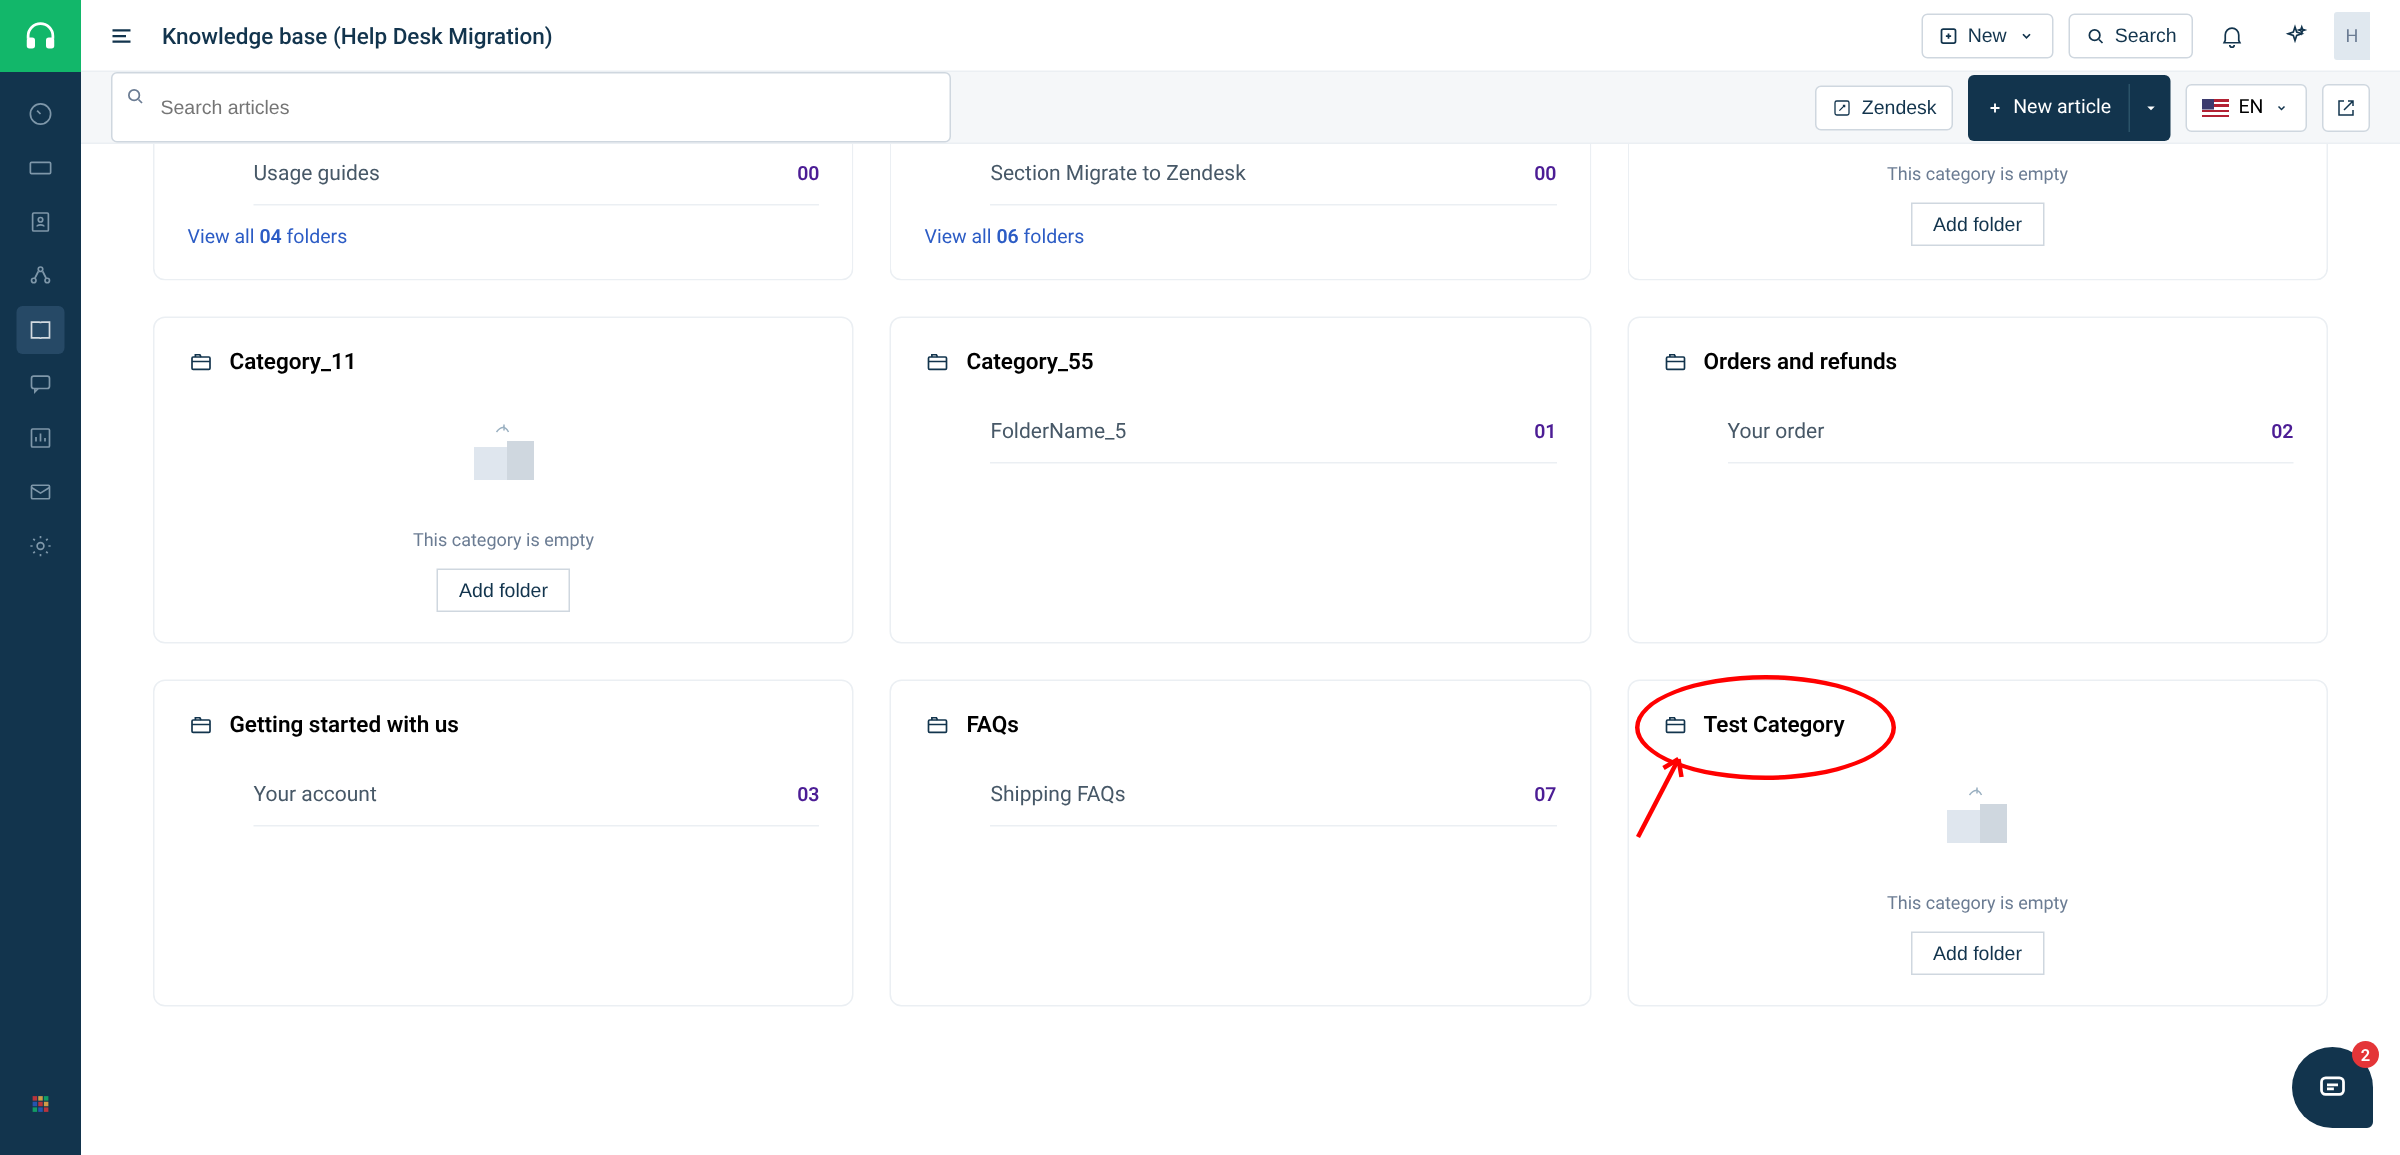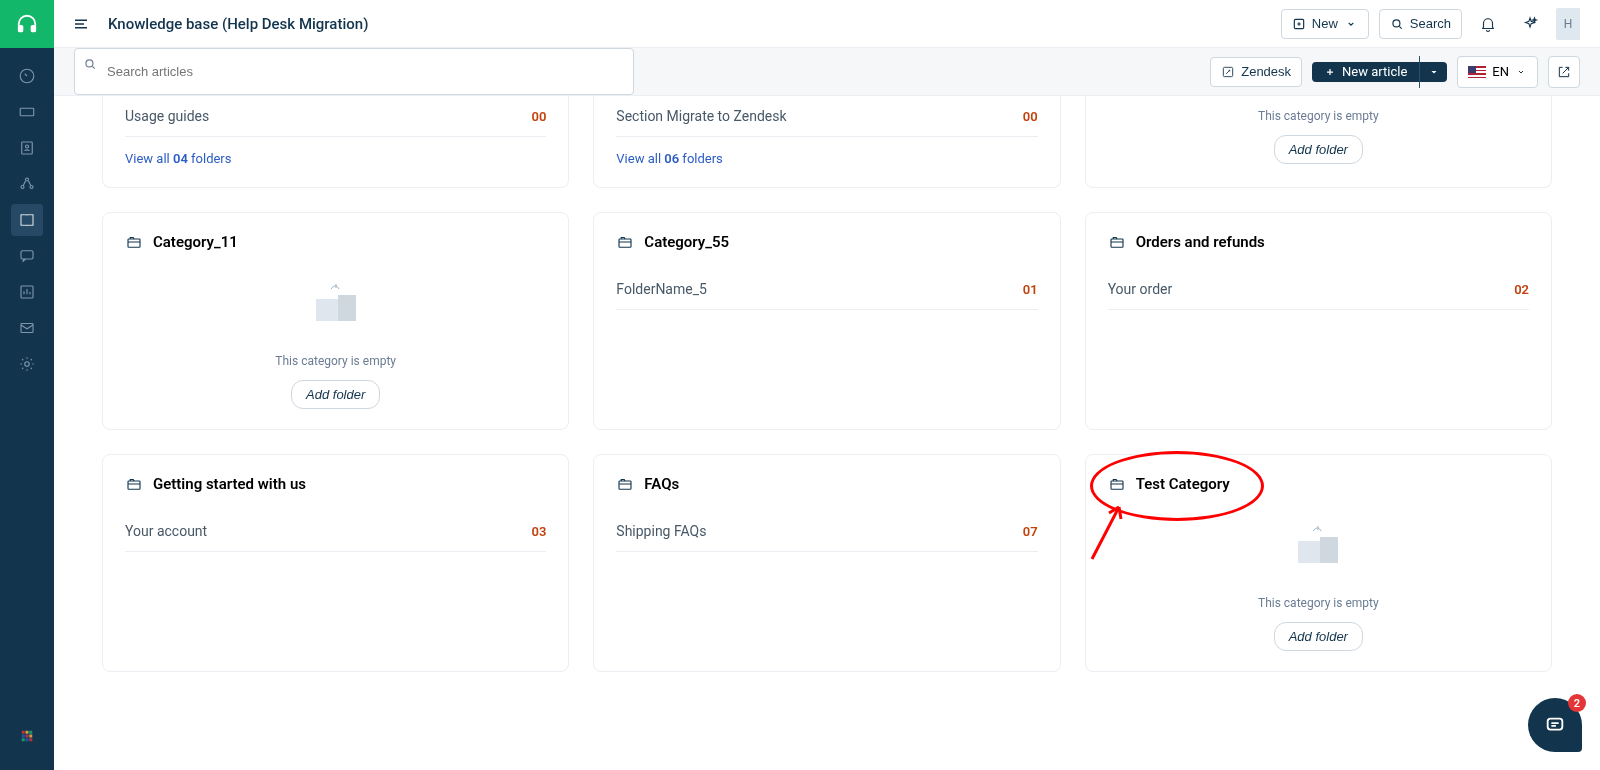--- a/index.html
+++ b/index.html
@@ -22,41 +22,41 @@
     .btn { border: 1px solid #cfd7df; border-radius: 4px; background: #fff; height: 30px; padding: 0 10px; display: inline-flex; align-items: center; gap: 6px; font-size: 13px; color: #12344d; cursor: pointer; }
     .btn svg { width: 14px; height: 14px; }
     .icon-btn { width: 32px; height: 32px; display: inline-flex; align-items: center; justify-content: center; cursor: pointer; border-radius: 4px; }
     .icon-btn svg { width: 18px; height: 18px; }
     .avatar-badge { width: 24px; height: 32px; background: #e0e8ef; display:flex; align-items:center; justify-content:center; font-size:12px; color:#6b7c93; border-radius: 2px 0 0 2px; }
     .subtop { height: 48px; border-bottom: 1px solid #ebeff3; background: #f5f7f9; display: flex; align-items: center; padding: 0 20px; gap: 12px; }
     .search-box { position: relative; width: 560px; }
     .search-box input { width: 100%; height: 47px; border: 1px solid #cfd7df; border-radius: 4px; padding: 0 10px 0 32px; font-size: 13px; }
     .search-box svg { position: absolute; left: 9px; top: 9px; width: 14px; height: 14px; color: #6b7c93; }
     .subtop-right { margin-left: auto; display: flex; align-items: center; gap: 10px; }
-    .btn-primary { background: #12344d; color: #fff; border: none; display: inline-flex; align-items: center; height: 20px; border-radius: 4px; font-size: 13px; cursor: pointer; }
+    .btn-primary { background: #12344d; color: #fff; border: none; display: inline-flex; align-items: center; height: 44px; border-radius: 4px; font-size: 13px; cursor: pointer; }
     .btn-primary .main-part { padding: 0 12px; display: inline-flex; align-items:center; gap:6px; }
     .btn-primary .drop-part { border-left: 1px solid #2a5268; width: 28px; display:flex; align-items:center; justify-content:center; height:32px; }
     .btn-primary svg { width: 12px; height: 12px; }
     .lang-btn { border: 1px solid #cfd7df; border-radius: 4px; height: 32px; padding: 0 10px; display:inline-flex; align-items:center; gap:6px; font-size:13px; cursor:pointer; background:#fff; }
     .external-btn { border: 1px solid #cfd7df; border-radius: 4px; width: 32px; height: 32px; display:inline-flex; align-items:center; justify-content:center; cursor:pointer; background:#fff; }
     .content { flex: 1; overflow: auto; padding: 0 48px 40px; background: #fff; }
     .grid { display: grid; grid-template-columns: repeat(3, 1fr); gap: 24px; }
     .card { border: 1px solid #ebeff3; border-radius: 8px; padding: 20px 22px; min-height: 205px; display: flex; flex-direction: column; }
     .card-partial { border: 1px solid #ebeff3; border-top: none; border-radius: 0 0 8px 8px; padding: 0 22px 20px; margin-bottom: 0; }
     .card-header { display: flex; align-items: center; gap: 10px; margin-bottom: 18px; }
     .card-header svg { width: 18px; height: 18px; }
     .card-title { font-size: 15px; font-weight: 600; color: #000000; }
-    .folder-row { display: flex; justify-content: space-between; align-items: center; padding: 12px 0; border-bottom: 1px solid #ebeff3; font-size: 14px; color: #475867; }
-    .folder-row .count { font-weight: 600; color: #c2410c; font-size: 13px; }
+    .folder-row { display: flex; justify-content: space-between; align-items: center; padding: 12px 0; border-bottom: 1px solid #ebeff3; font-size: 14px; color: #475867; margin-left: 44px; }
+    .folder-row .count { font-weight: 600; color: #4c1d95; font-size: 13px; }
     .view-all-link { display: inline-block; margin-top: 14px; font-size: 13px; color: #2c5cc5; cursor: pointer; }
     .view-all-link strong { font-weight: 600; }
     .empty-state { flex: 1; display: flex; flex-direction: column; align-items: center; justify-content: center; gap: 12px; }
     .empty-svg { width: 60px; height: 60px; }
     .empty-text { font-size: 12px; color: #6b7c93; margin-top: 13px; }
-    .add-folder-btn { border: 1px solid #cfd7df; border-radius: 12px; background: #fff; padding: 6px 14px; font-size: 13px; color: #12344d; cursor: pointer; font-style: italic; }
+    .add-folder-btn { border: 1px solid #cfd7df; border-radius: 0; background: #fff; padding: 6px 14px; font-size: 13px; color: #12344d; cursor: pointer; }
     .annotation-circle { position: absolute; border: 3px solid #ff0000; border-radius: 50%; pointer-events: none; }
     .annotation-arrow { position: absolute; pointer-events: none; }
     .chat-widget { position: fixed; right: 18px; bottom: 18px; width: 54px; height: 54px; background: #12344d; border-radius: 27px 27px 4px 27px; display: flex; align-items: center; justify-content: center; cursor: pointer; }
     .chat-widget svg { width: 22px; height: 22px; }
     .chat-badge { position: absolute; top: -4px; right: -4px; width: 18px; height: 18px; background: #e43538; color:#fff; border-radius: 50%; display:flex; align-items:center; justify-content:center; font-size:11px; font-weight:600; }
     .relwrap { position: relative; }
     .flag-us { display:inline-block; width:18px; height:12px; background: linear-gradient(#b22234 0 15%, #fff 15% 30%, #b22234 30% 45%, #fff 45% 60%, #b22234 60% 75%, #fff 75% 90%, #b22234 90% 100%); position:relative; }
     .flag-us::before { content:''; position:absolute; left:0; top:0; width:8px; height:7px; background:#3c3b6e; }
   </style>
 </head>

